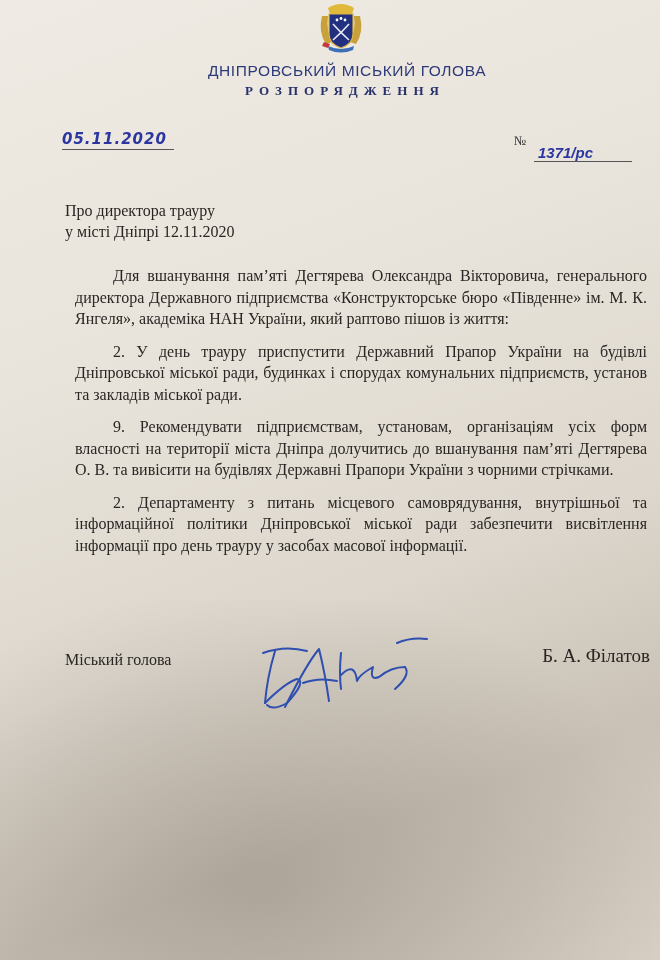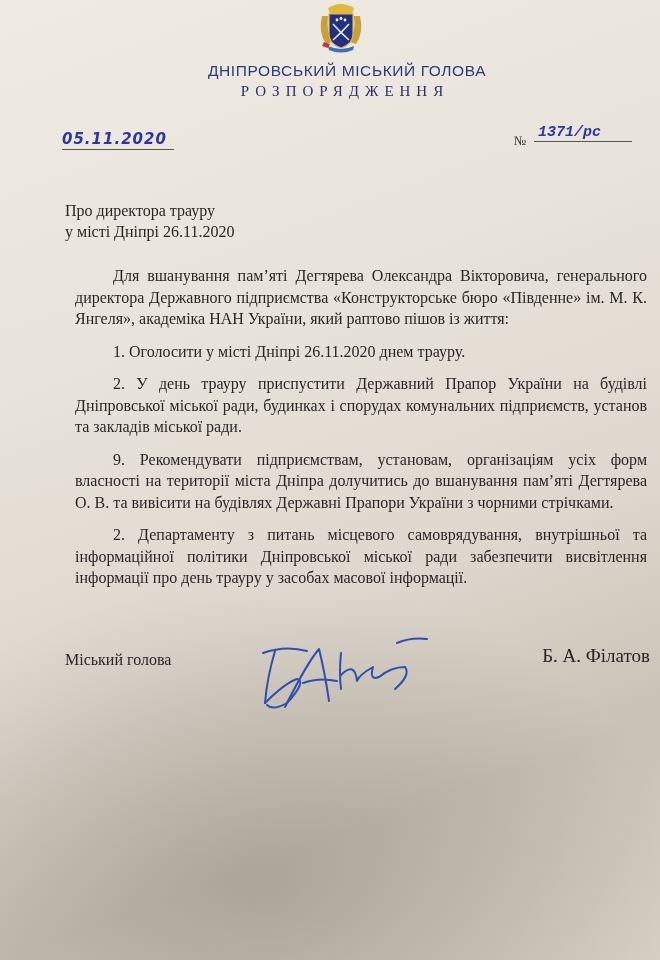--- a/index.html
+++ b/index.html
@@ -17,37 +17,37 @@
   }
   .crest { position: absolute; left: 318px; top: 2px; width: 46px; height: 52px; }
   .org {
     position: absolute; left: 0; width: 660px; text-align: center;
     top: 62px; font-family: "Liberation Sans", "DejaVu Sans", sans-serif;
     font-size: 15.5px; letter-spacing: 0.6px; color: #2d3a7a;
     padding-left: 34px; box-sizing: border-box;
   }
   .doctype {
     position: absolute; left: 0; width: 660px; text-align: center;
-    top: 83px; font-family: "Liberation Serif", serif; font-weight: normal;
-    font-size: 15px; letter-spacing: 6px; color: #26306a;
+    top: 83px; font-family: "Liberation Serif", serif; font-weight: bold;
+    font-size: 13px; letter-spacing: 6px; color: #26306a;
     padding-left: 30px; box-sizing: border-box;
   }
   .date {
     position: absolute; left: 62px; top: 130px; width: 112px;
     border-bottom: 1px solid #555; padding-bottom: 1px;
     font-family: "DejaVu Sans", sans-serif; font-style: italic; font-weight: bold;
     font-size: 15px; color: #2b36a0; letter-spacing: 1px;
   }
   .num-label {
     position: absolute; left: 514px; top: 133px; font-size: 13px; color: #333;
   }
   .num-value {
-    position: absolute; left: 534px; top: 124px; width: 94px;
+    position: absolute; left: 534px; top: 144px; width: 94px;
     border-bottom: 1px solid #555;
-    font-family: Liberation Mono, monospace; font-style: italic; font-weight: bold;
+    font-family: Liberation Sans, sans-serif; font-style: italic; font-weight: bold;
     font-size: 15px; color: #2b36a0; padding-left: 4px;
   }
   .subject {
     position: absolute; left: 65px; top: 200px; font-size: 16px; line-height: 21px;
   }
   .body {
     position: absolute; left: 63px; top: 265px; width: 584px;
     font-size: 16px; line-height: 21.5px; text-align: justify;
   }
   .body p { margin: 0 0 11px 12px; text-indent: 38px; }
@@ -77,26 +77,25 @@
 
 <div class="org">ДНІПРОВСЬКИЙ МІСЬКИЙ ГОЛОВА</div>
 <div class="doctype">РОЗПОРЯДЖЕННЯ</div>
 
 <div class="date">05.11.2020</div>
 <div class="num-label">№</div>
 <div class="num-value">1371/рс</div>
 
 <div class="subject">
   <div>Про директора трауру</div>
-  <div>у місті Дніпрі 26.11.2020</div>
+  <div>у місті Дніпрі 12.11.2020</div>
 </div>
 
 <div class="body">
   <p>Для вшанування пам’яті Дегтярева Олександра Вікторовича, генерального директора Державного підприємства «Конструкторське бюро «Південне» ім. М. К. Янгеля», академіка НАН України, який раптово пішов із життя:</p>
-  <p>1. Оголосити у місті Дніпрі 26.11.2020 днем трауру.</p>
   <p>2. У день трауру приспустити Державний Прапор України на будівлі Дніпровської міської ради, будинках і спорудах комунальних підприємств, установ та закладів міської ради.</p>
   <p>9. Рекомендувати підприємствам, установам, організаціям усіх форм власності на території міста Дніпра долучитись до вшанування пам’яті Дегтярева О. В. та вивісити на будівлях Державні Прапори України з чорними стрічками.</p>
   <p>2. Департаменту з питань місцевого самоврядування, внутрішньої та інформаційної політики Дніпровської міської ради забезпечити висвітлення інформації про день трауру у засобах масової інформації.</p>
 </div>
 
 <div class="sig-row">
   <div class="sig-title">Міський голова</div>
   <svg class="signature" viewBox="0 0 240 92">
     <g fill="none" stroke="#2f4fb0" stroke-width="2" stroke-linecap="round" stroke-linejoin="round">
       <path d="M18 30 Q40 22 62 28"></path>

